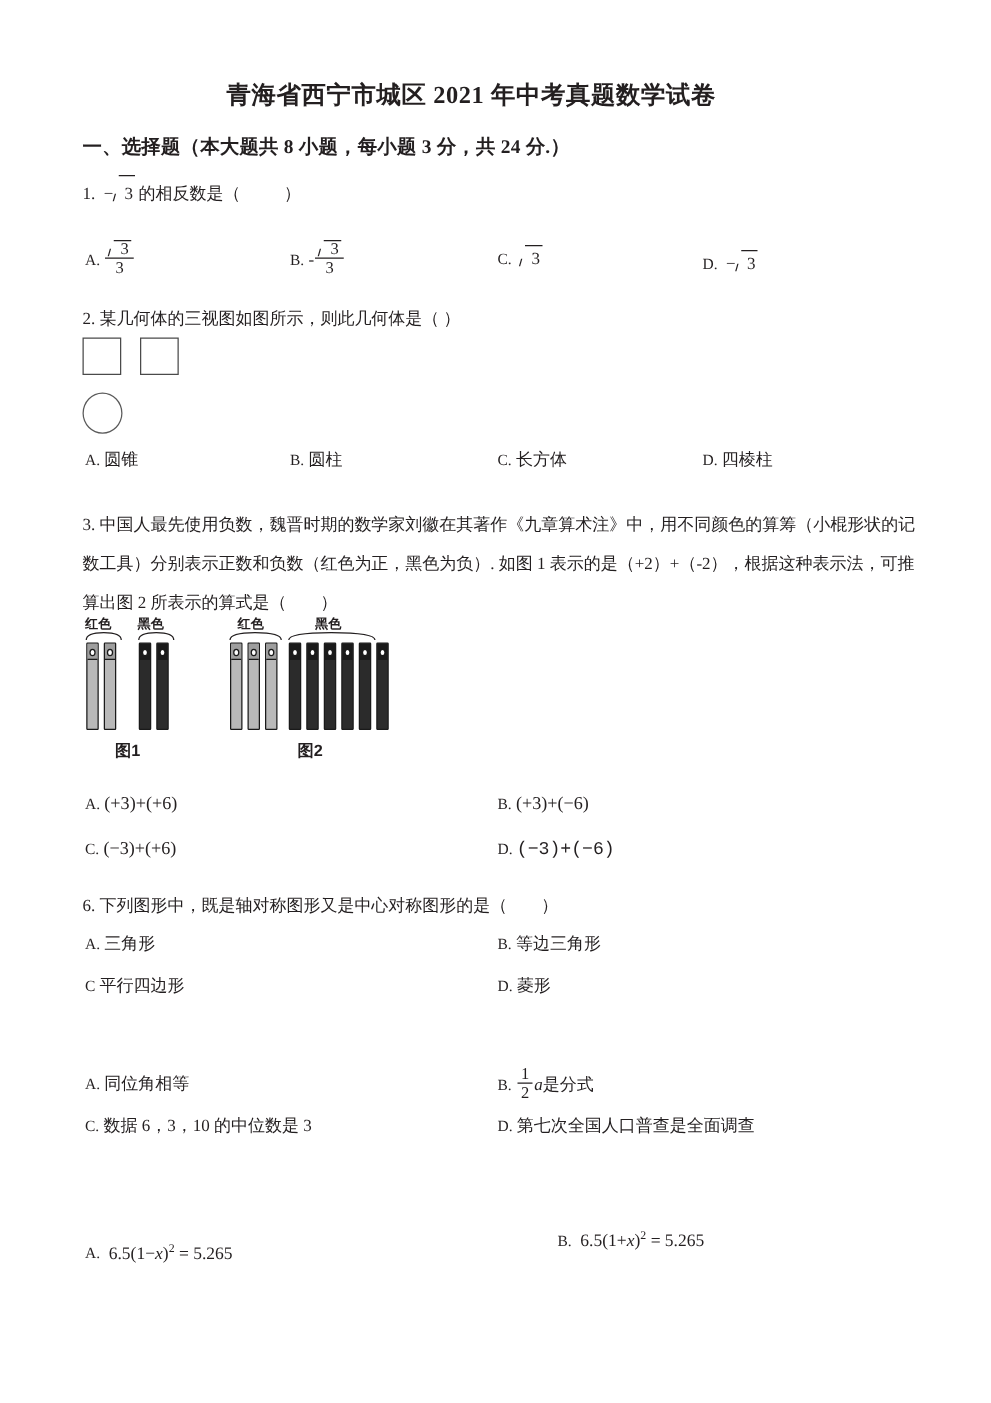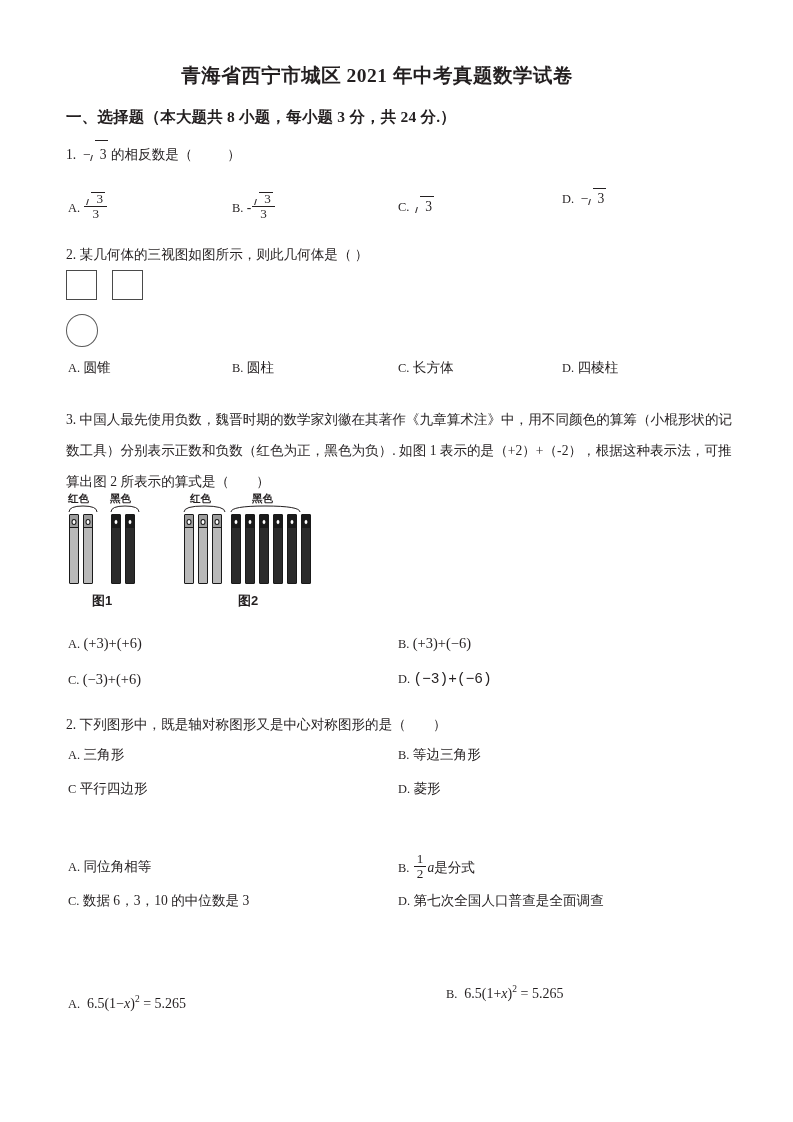--- a/index.html
+++ b/index.html
@@ -174,21 +174,21 @@
     <span class="lab">B.</span>
     <span>-<span class="frac">
       <span class="num"><span class="sqrt"><span class="rad">3</span></span></span>
       <span class="den">3</span>
     </span></span>
   </div>
   <div class="opt" style="left:398px; top:196px;">
     <span class="lab">C.</span>
     <span>&nbsp;<span class="sqrt"><span class="rad">3</span></span></span>
   </div>
-  <div class="opt" style="left:562px; top:188px;">
+  <div class="opt" style="left:562px; top:200px;">
     <span class="lab">D.</span>
     <span>&nbsp;−<span class="sqrt"><span class="rad">3</span></span></span>
   </div>
 
   <div class="qtext" style="top:240px;">2. 某几何体的三视图如图所示，则此几何体是（ ）</div>
 
   <div class="threeview" style="left:66px; top:270px; width:130px; height:80px;">
     <div class="tv-square" style="left:0px; top:0px; width:31px; height:30px;"></div>
     <div class="tv-square" style="left:46px; top:0px; width:31px; height:30px;"></div>
     <div class="tv-circle" style="left:0px; top:44px; width:32px; height:33px;"></div>
@@ -312,21 +312,21 @@
   </div>
   <div class="opt" style="left:68px; top:668px;">
     <span class="lab">C.</span>
     <span style="font-size:14.5px;">(−3)+(+6)</span>
   </div>
   <div class="opt" style="left:398px; top:668px;">
     <span class="lab">D.</span>
     <span style="font-size:14.5px;font-family:Liberation Mono, monospace;">(−3)+(−6)</span>
   </div>
 
-  <div class="qtext" style="top:710px;">2. 下列图形中，既是轴对称图形又是中心对称图形的是（　　）</div>
+  <div class="qtext" style="top:710px;">6. 下列图形中，既是轴对称图形又是中心对称图形的是（　　）</div>
 
   <div class="opt" style="left:68px; top:744px;">
     <span class="lab">A.</span>
     <span>三角形</span>
   </div>
   <div class="opt" style="left:398px; top:744px;">
     <span class="lab">B.</span>
     <span>等边三角形</span>
   </div>
   <div class="opt" style="left:68px; top:778px;">

